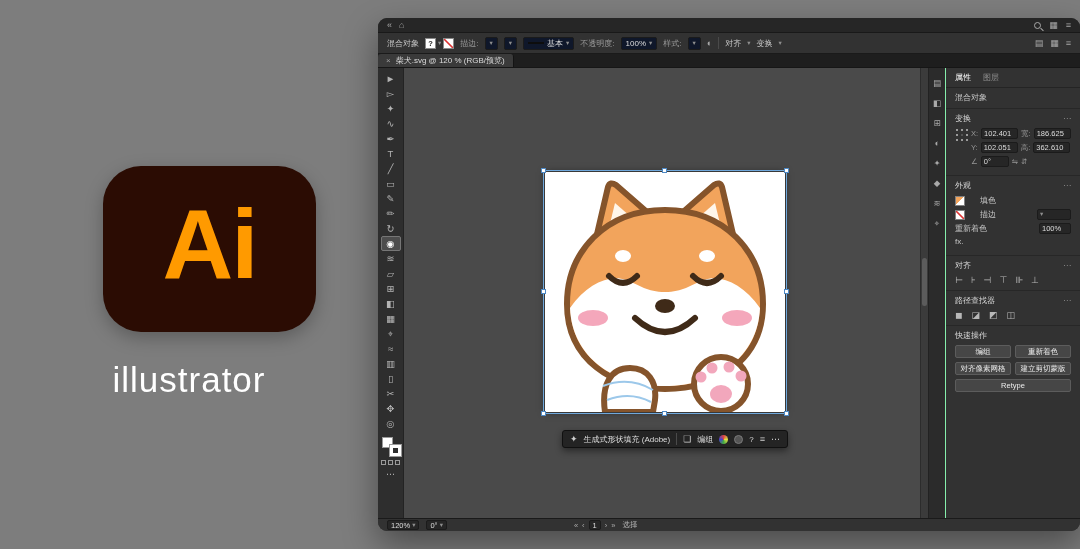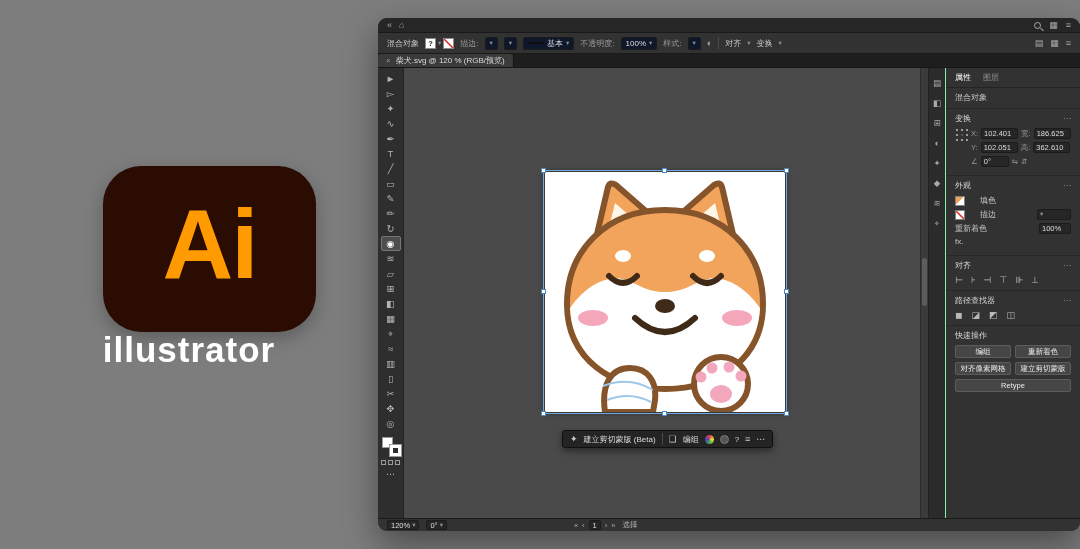--- a/index.html
+++ b/index.html
@@ -3,21 +3,21 @@
 <meta charset="utf-8">
 <style>
   *{margin:0;padding:0;box-sizing:border-box}
   html,body{width:1080px;height:549px}
   body{background:#7d7d7d;font-family:"Liberation Sans","DejaVu Sans",sans-serif;position:relative;overflow:hidden;color:#ccc}
 
   
   #brand{position:absolute;left:0;top:0;width:378px;height:549px}
   #ai-icon{position:absolute;left:103px;top:166px;width:213px;height:166px;background:#2b0c03;border-radius:38px;display:flex;align-items:center;justify-content:center;box-shadow:0 6px 18px rgba(0,0,0,.25)}
   #ai-icon span{color:#ff9a00;font-size:98px;font-weight:bold;line-height:1;transform:translateY(-5px);letter-spacing:-2px}
-  #brand-label{position:absolute;left:0;top:330px;width:378px;text-align:center;color:#fff;font-size:35px;font-weight:bold;letter-spacing:1px}
+  #brand-label{position:absolute;left:0;top:360px;width:378px;text-align:center;color:#fff;font-size:35px;font-weight:normal;letter-spacing:1px}
 
   
   #win{position:absolute;left:378px;top:18px;width:702px;height:513px;background:#323232;border-radius:9px;overflow:hidden;box-shadow:0 14px 34px rgba(0,0,0,.4);font-size:8.5px}
 
   #titlebar{position:relative;height:15px;background:#262626;display:flex;align-items:center;gap:7px;padding:0 9px;border-bottom:1px solid #191919}
   #titlebar .title{position:absolute;left:0;right:0;text-align:center;font-size:8px;color:#bdbdbd}
   .tb-ic{font-size:9px;color:#a8a8a8;line-height:1;z-index:1}
   #tb-right{margin-left:auto;display:flex;gap:8px;align-items:center;z-index:1}
   .lens{position:relative;width:7px;height:7px;border:1px solid #a8a8a8;border-radius:50%;display:inline-block}
   .lens::after{content:"";position:absolute;left:5px;top:6px;width:4px;height:1px;background:#a8a8a8;transform:rotate(45deg)}
@@ -241,21 +241,21 @@
         <span class="handle h-ne"></span>
         <span class="handle h-w"></span>
         <span class="handle h-e"></span>
         <span class="handle h-sw"></span>
         <span class="handle h-s"></span>
         <span class="handle h-se"></span>
       </div>
 
       <div id="genfill">
         <span class="gf-ic">✦</span>
-        <span>建立剪切蒙版 (Beta)</span>
+        <span>生成式形状填充 (Adobe)</span>
         <span class="vsep"></span>
         <span class="gf-ic">❏</span>
         <span>编组</span>
         <span class="gf-circle"></span>
         <span class="gf-circle2"></span>
         <span>?</span>
         <span class="gf-ic">≡</span>
         <span class="gf-ic">⋯</span>
       </div>
 

